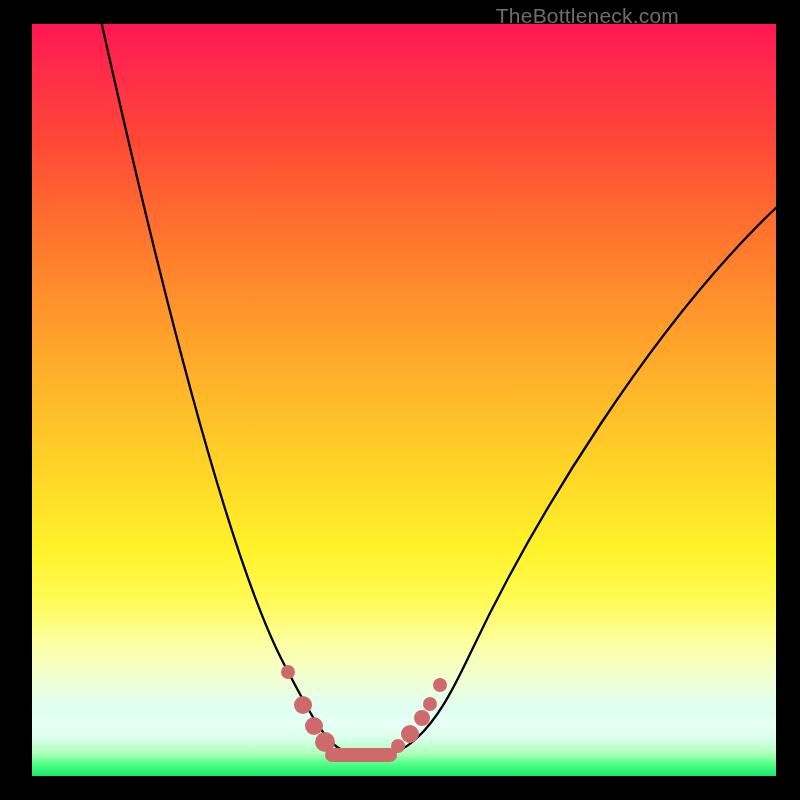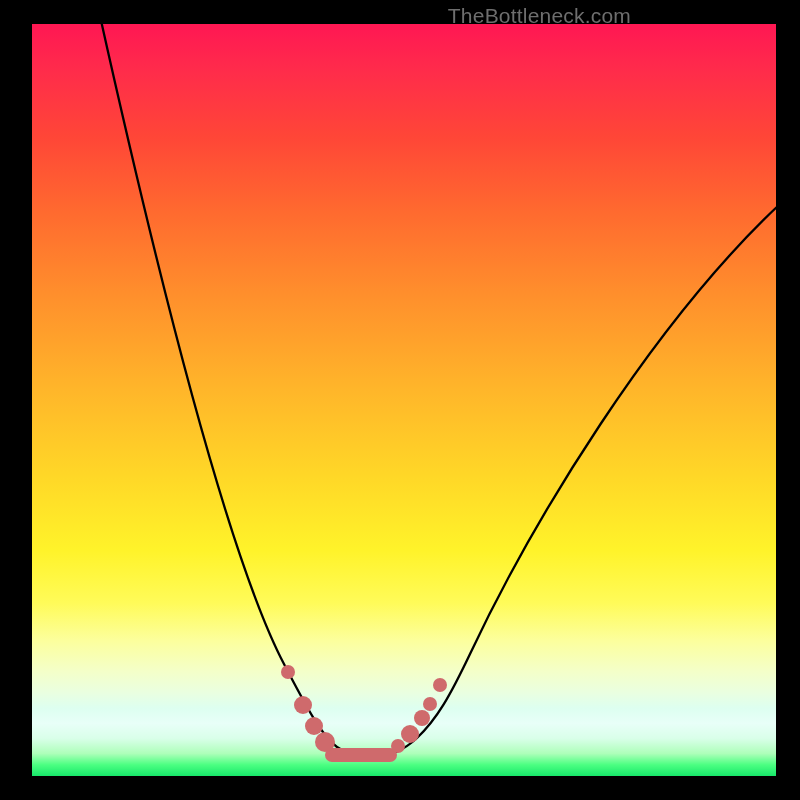--- a/index.html
+++ b/index.html
@@ -11,20 +11,21 @@
     overflow: hidden;
     font-family: Arial, Helvetica, sans-serif;
   }
   .frame {
     position: absolute;
     left: 0;
     top: 0;
     width: 656px;
     height: 800px;
     background: #000;
+    padding-left: 48px;
   }
   .plot {
     position: absolute;
     left: 32px;
     top: 24px;
     width: 744px;
     height: 752px;
     
     background: linear-gradient(
       to bottom,

